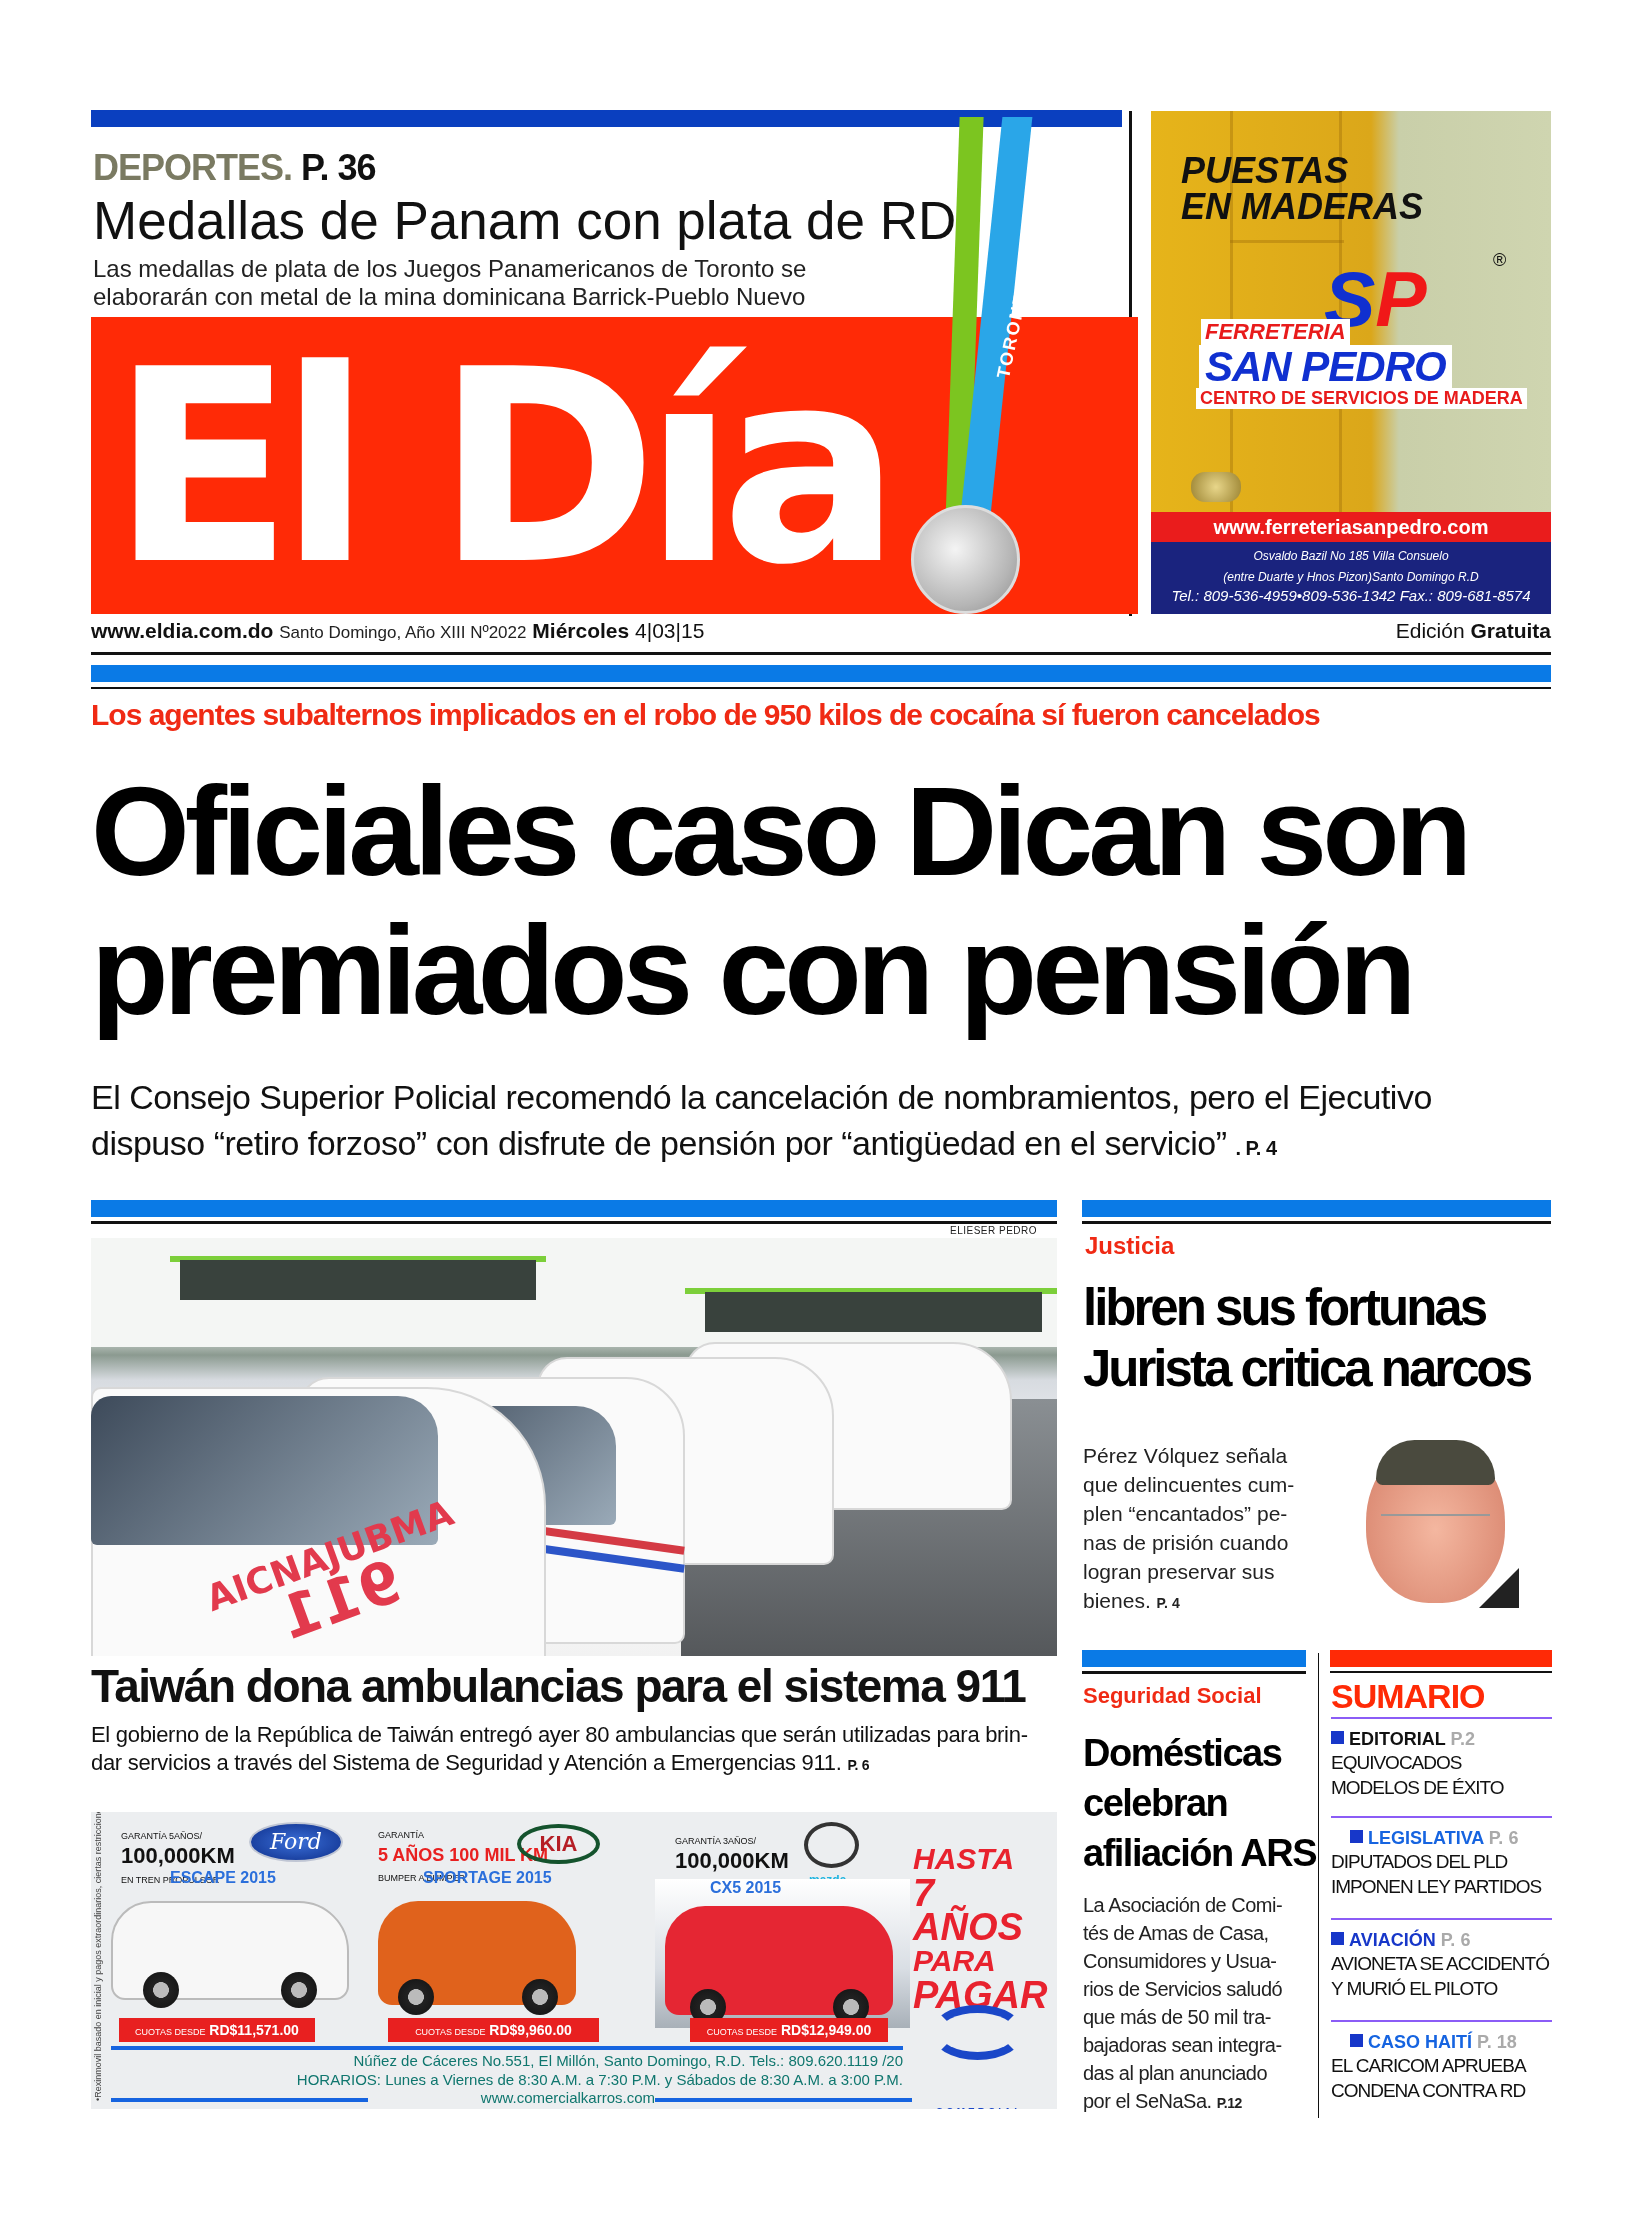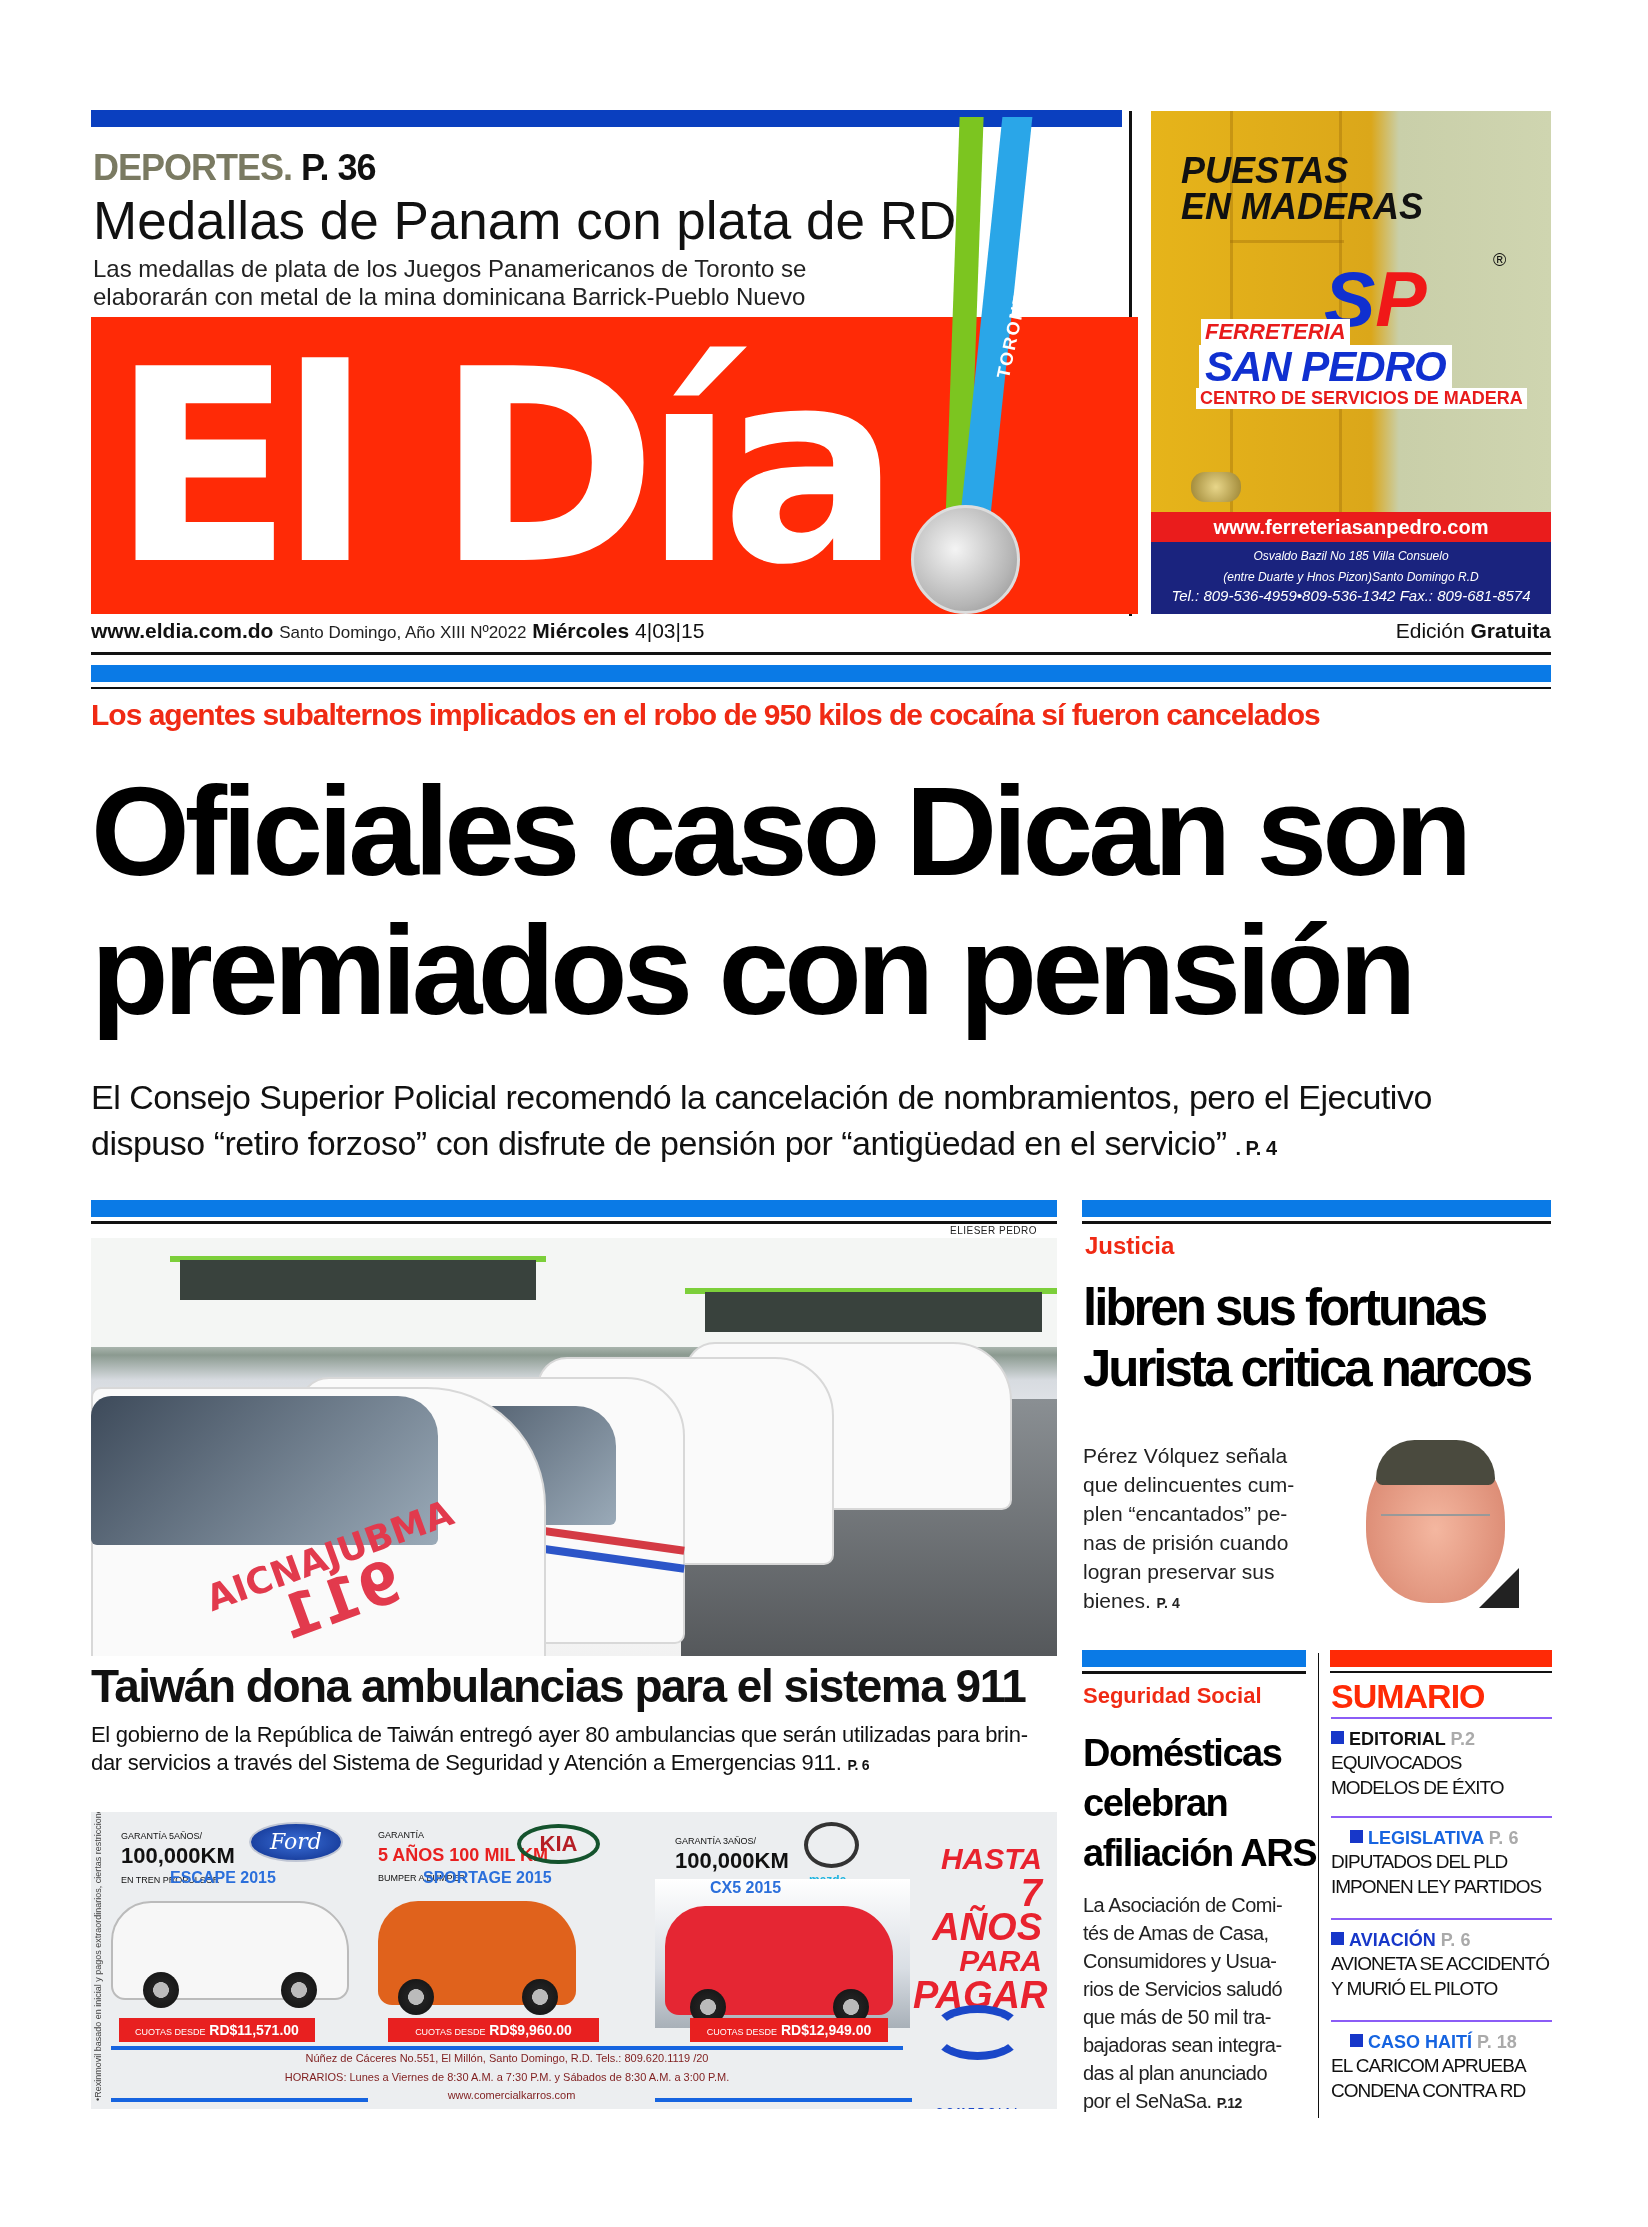--- a/index.html
+++ b/index.html
@@ -84,22 +84,22 @@
   .warranty small { font-size: 9px; font-weight: 400; }
   .logo-ford { position:absolute; width: 94px; height: 40px; border-radius: 50%; background: radial-gradient(ellipse, #3b6fd8, #0d2e8a); border: 2px solid #c0c6d4; color:#fff; font-style: italic; font-family: "DejaVu Serif", serif; font-size: 22px; text-align:center; line-height: 36px; }
   .logo-kia { position:absolute; width: 83px; height: 40px; border-radius: 50%; border: 4px solid #14532d; color:#b51e25; font-weight: 900; font-size: 22px; text-align:center; line-height: 32px; }
   .logo-mazda { position:absolute; width: 55px; height: 46px; border-radius: 50%; border: 4px solid #333; }
   .model { position:absolute; color:#2b6fdb; font-size: 16px; font-weight:700; }
   .car { position:absolute; border-radius: 40px 50px 14px 14px; }
   .car .wheel { position:absolute; width: 36px; height: 36px; border-radius: 50%; background: radial-gradient(circle,#bbb 30%,#222 32%,#111); bottom: -10px; }
   .price { position:absolute; background:#e82020; color:#fff; font-size: 14px; font-weight:700; height: 24px; line-height: 24px; text-align:center; }
   .price small { font-size: 9px; font-weight:400; }
   #ad-cars .blue-rule { position:absolute; height: 4px; background:#1664e0; }
-  #ad-cars .addr { position:absolute; color:#7f1d1d; font-size: 11px; text-align:center; white-space: nowrap; }
-  #hasta { position:absolute; left: 822px; top: 30px; width: 129px; text-align:right; color:#e8222e; font-style: italic; font-weight: 700; line-height: 34px; }
+  #ad-cars .addr { position:absolute; color:#0f766e; font-size: 15px; text-align:right; white-space: nowrap; }
+  #hasta { position:absolute; left: 822px; top: 30px; width: 129px; text-align:left; color:#e8222e; font-style: italic; font-weight: 700; line-height: 34px; }
   #hasta .a { font-size: 30px; } #hasta .b { font-size: 38px; } #hasta .c { font-size: 30px; } #hasta .d { font-size: 38px; }
   #karros-logo { position:absolute; left: 840px; top: 193px; width: 93px; height: 55px; border-radius: 50%; border: 8px solid #1a47c8; border-left-color: transparent; border-right-color: transparent; }
   #karros-name { position:absolute; left: 824px; top: 249px; width: 129px; text-align:center; color:#1a47c8; font-weight: 900; line-height: 16px; }
   #karros-name .c1 { font-size: 10px; letter-spacing: 3px; margin-top: 44px; }
   #karros-name .c2 { font-size: 22px; }
 
   
   #blue3 { left: 1082px; top: 1200px; width: 469px; height: 17px; }
   #rule4 { left: 1082px; top: 1221px; width: 469px; height: 3px; }
   #just-kicker { left: 1085px; top: 1232px; font-size: 24px; font-weight: 700; color:#f02a14; }

